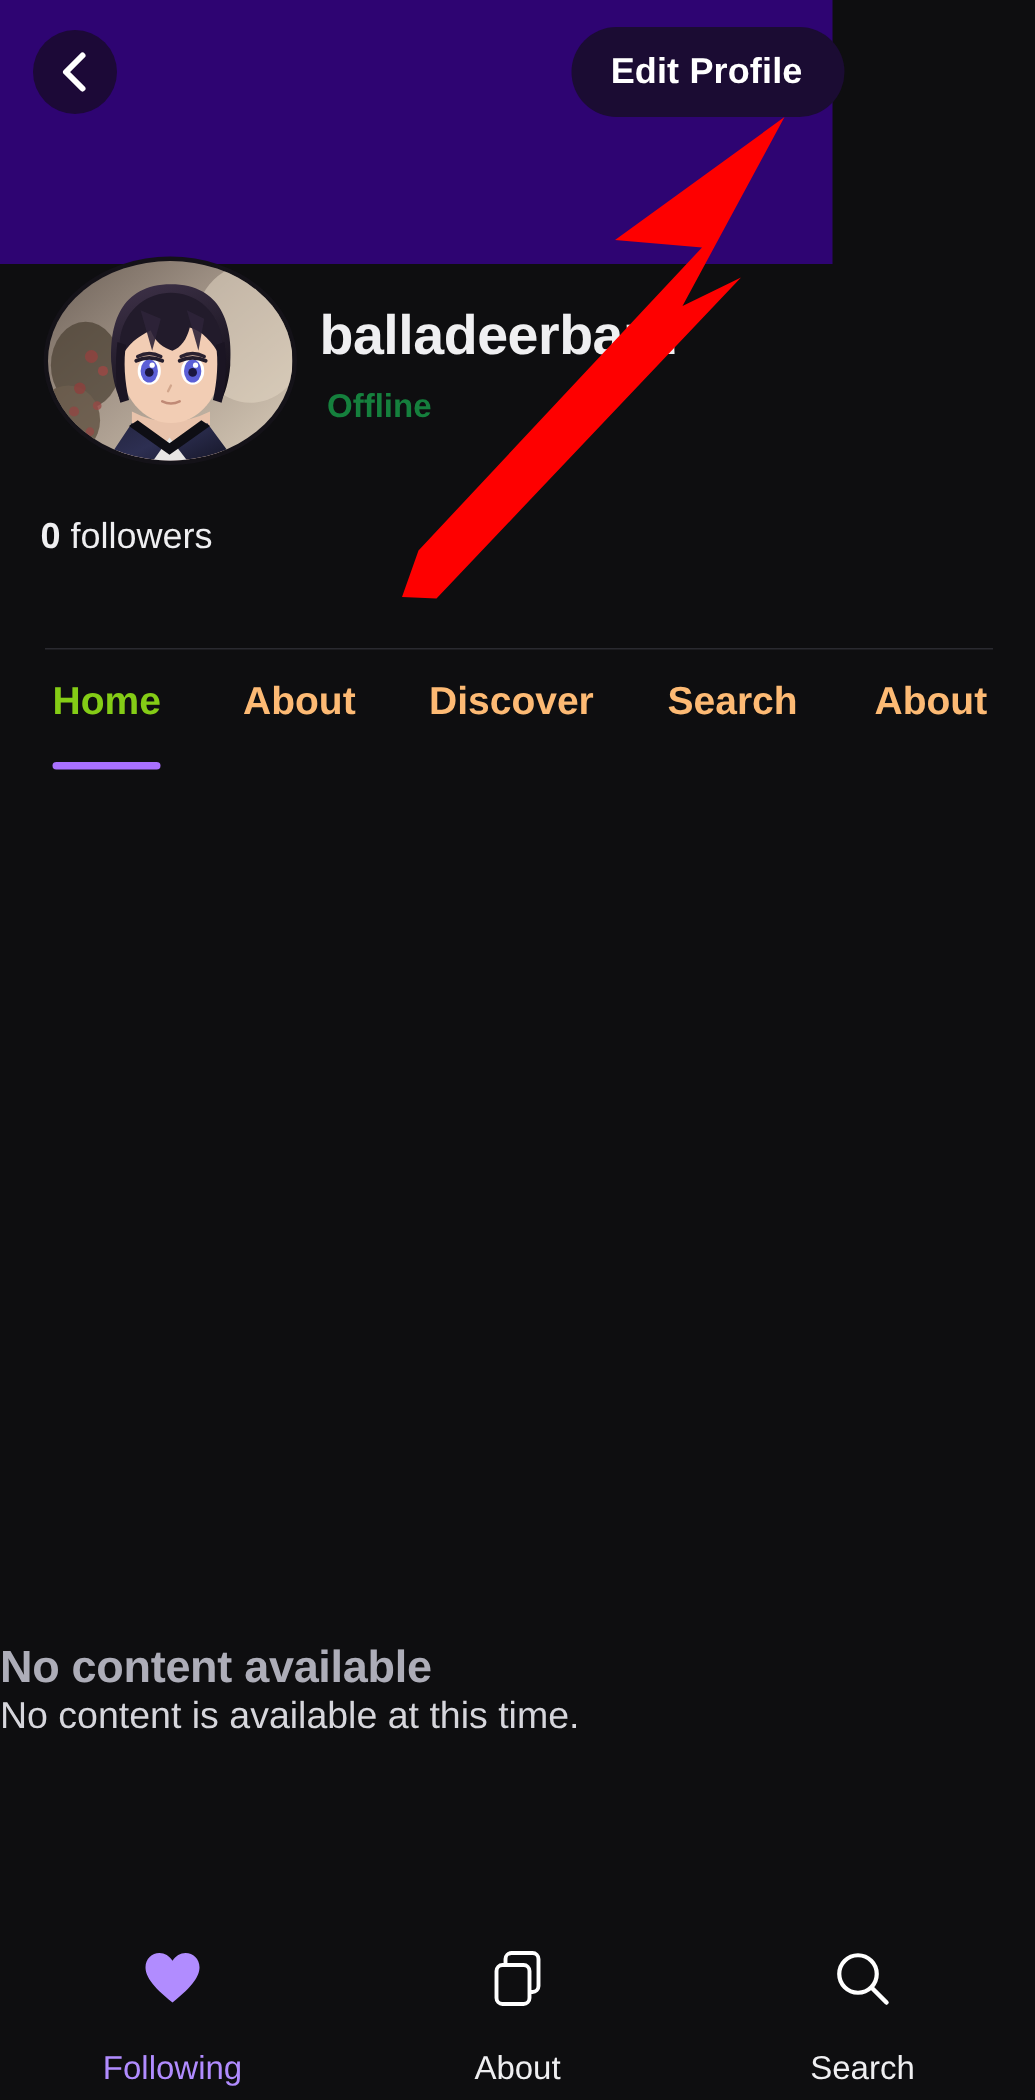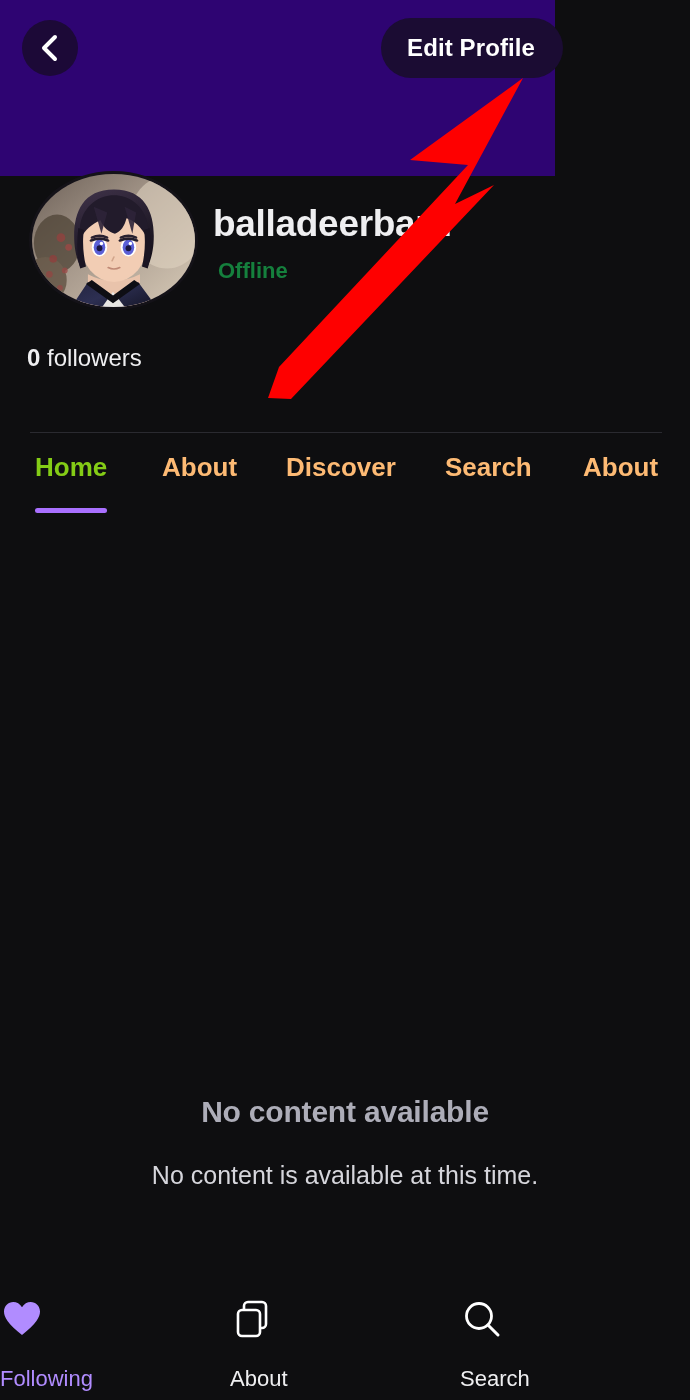--- a/index.html
+++ b/index.html
@@ -99,44 +99,44 @@
   .tab .ul {
     position:absolute; left:0; bottom:-30px;
     width:100%; height:5px;
     background:#a970ff;
     border-radius:3px;
   }
 
   
   .empty {
     position:absolute; left:0; top:1095px;
-    width:690px; text-align:center;
+    width:690px; 
   }
   .empty-title {
     font-size:30px; font-weight:bold;
     color:#adadb8;
     letter-spacing:-0.2px;
   }
   .empty-sub {
-    margin-top:32px;
+    margin-top:1px;
     font-size:25px;
     color:#d6d6dc;
   }
 
   
   .bottom-nav {
     position:absolute; left:0; bottom:0;
     width:690px; height:112px;
     background:#0e0e10;
     display:flex;
   }
   .nav-item {
     flex:1;
     display:flex; flex-direction:column;
-    align-items:flex-start; justify-content:center;
+    align-items:center; justify-content:center;
     gap:25px;
     cursor:pointer;
   }
   .nav-icon { width:44px; height:44px; display:flex; align-items:center; justify-content:center; }
   .nav-label { font-size:22px; color:#efeff1; }
   .nav-item.active .nav-label { color:#b18cff; }
 
   
   .annot { position:absolute; left:0; top:0; width:690px; height:1400px; pointer-events:none; }
 </style>

